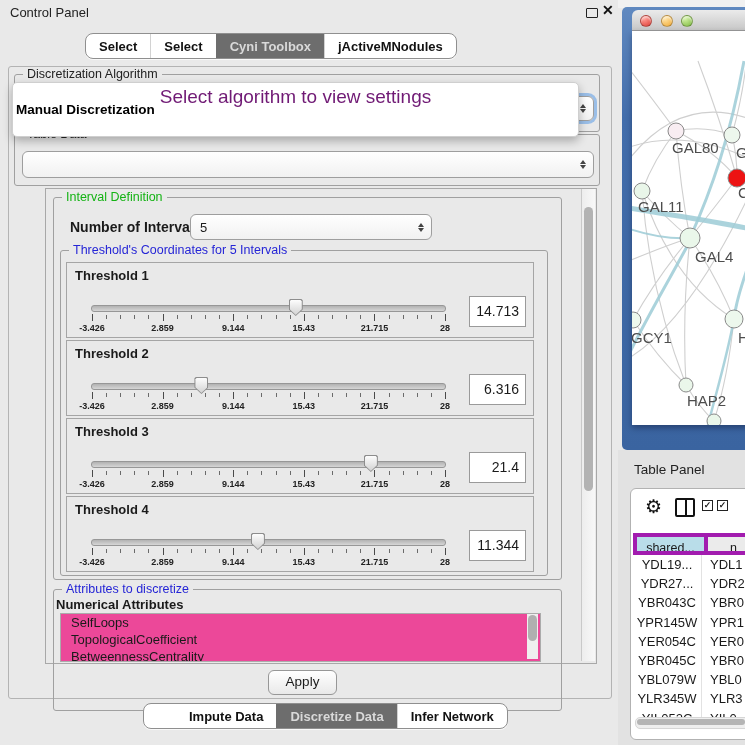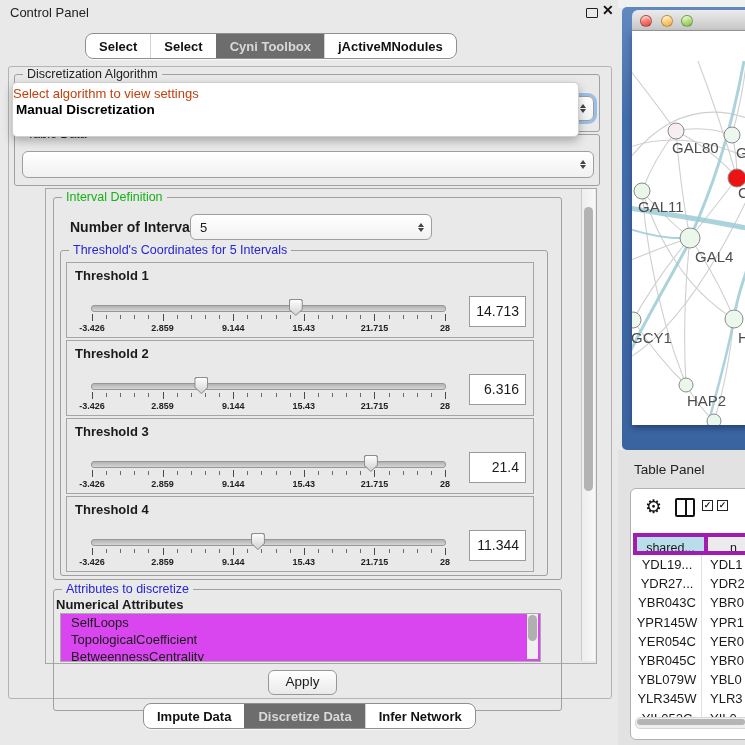--- a/index.html
+++ b/index.html
@@ -10,21 +10,21 @@
   .winbtn{position:absolute;cursor:pointer;}
   .winbtn.float{left:586px;top:8px;width:10px;height:8px;border:1.5px solid #222;border-radius:1px;}
   .winbtn.close{left:602px;top:2px;font-size:14px;font-weight:bold;color:#111;}
   .pill{position:absolute;display:flex;align-items:stretch;background:#fff;border:1px solid #8f8f8f;
         border-radius:8px;overflow:hidden;height:24px;box-shadow:0 1px 0 rgba(255,255,255,.7);}
   .pill .tab{display:flex;align-items:center;gap:5px;padding:0 13px;font-size:13px;font-weight:bold;
              color:#111;white-space:nowrap;cursor:pointer;border-left:1px solid #d2d2d2;}
   .pill .tab:first-child{border-left:none;}
   .pill .tab.selected{background:#6d6d6d;color:#d9d9d9;border-left-color:#6d6d6d;}
   #top-tabs{left:85px;top:33px;}
-  #bottom-tabs{left:143px;top:703px;}
+  #bottom-tabs{left:143px;top:703px;padding-left:32px;}
   .cp-outer{position:absolute;left:8px;top:66px;width:602px;height:631px;border:1px solid #b3b3b3;
             border-radius:3px;background:#e9e9e9;}
   .group{position:absolute;border:1px solid #a0a0a0;border-radius:3px;}
   .gtitle{position:absolute;top:-8px;left:8px;background:#e9e9e9;padding:0 4px;font-size:12.5px;color:#222;white-space:nowrap;}
   .gtitle.green{color:#14b314;}
   .gtitle.blue{color:#2525d6;}
   .g-alg{left:14px;top:74px;width:584px;height:56px;}
   .g-td{left:14px;top:134px;width:584px;height:50px;}
   .g-interval{left:53px;top:197px;width:507px;height:381px;}
   .g-thr{left:60px;top:250px;width:486px;height:324px;}
@@ -39,21 +39,21 @@
   .spin i.up{border-bottom:4px solid #444;}
   .spin i.dn{border-top:4px solid #444;}
   .alg-combo{left:22px;top:96px;width:570px;height:23px;
              box-shadow:0 0 0 3px rgba(90,155,230,.55);}
   .td-combo{left:22px;top:151px;width:570px;height:25px;}
   .niv-label{position:absolute;left:70px;top:219px;font-size:14px;font-weight:bold;}
   .niv-spinner{left:190px;top:214px;width:240px;height:24px;}
   
   .popup{position:absolute;left:12px;top:82px;width:565px;height:53px;background:#fff;
          border:1px solid #cfcfcf;border-radius:5px;box-shadow:0 4px 10px rgba(0,0,0,.28);z-index:30;}
-  .popup-prompt{position:absolute;left:0;top:3px;width:100%;font-size:13px;color:#c2410c;}
+  .popup-prompt{position:absolute;left:0;top:3px;width:100%;text-align:center;font-size:19px;color:#701a75;}
   .popup-item{position:absolute;left:3px;font-size:13.5px;color:#000;white-space:nowrap;cursor:pointer;}
   .popup-item.b{top:19px;font-weight:bold;}
   .popup-item.r{top:36px;}
   
   .threshold-box{position:absolute;left:66px;width:466px;height:74px;border:1px solid #a5a5a5;background:#e9e9e9;}
   .t-label{position:absolute;left:8px;top:5px;font-size:13px;font-weight:bold;}
   .slider{position:absolute;left:24px;top:42px;width:353px;height:5px;border-radius:3px;
           background:linear-gradient(#b2b2b2,#d6d6d6);border:1px solid #979797;cursor:pointer;}
   .thumb{position:absolute;top:-7px;width:14px;height:17px;
          clip-path:polygon(50% 100%,0 62%,0 8%,10% 0,90% 0,100% 8%,100% 62%);background:#8d8d8d;}
@@ -63,21 +63,21 @@
   .scale{position:absolute;left:0;top:8px;width:100%;height:9px;}
   .tick{position:absolute;top:0;width:1px;height:7px;background:#4a4a4a;}
   .tick.minor{top:1px;height:4px;background:#6a6a6a;}
   .ticklabels{position:absolute;left:0;top:17px;width:100%;height:11px;}
   .ticklabels span{position:absolute;transform:translateX(-50%);font-size:9px;font-weight:bold;
                    color:#222;white-space:nowrap;}
   .t-value{position:absolute;left:402px;top:33px;width:49px;height:29px;background:#fff;
            border:1px solid #9a9a9a;font-size:14px;line-height:29px;text-align:right;padding-right:6px;}
   
   .attr-sub{position:absolute;left:56px;top:597px;font-size:13px;font-weight:bold;}
-  .listbox{position:absolute;left:60px;top:613px;width:479px;height:47px;background:#d946ef;
+  .listbox{position:absolute;left:60px;top:613px;width:479px;height:47px;background:#ec4899;
            border:1px solid #ababab;overflow:hidden;}
   .attr-item{font-size:13px;padding:1px 0 1px 10px;white-space:nowrap;}
   .list-vscroll{position:absolute;left:527px;top:614px;width:11px;height:45px;background:#efefef;}
   .list-vscroll .th{position:absolute;left:1px;top:1px;width:9px;height:26px;border-radius:5px;background:#b0b0b0;}
   .pane-vscroll{position:absolute;left:581px;top:189px;width:13px;height:472px;
                 background:linear-gradient(to right,#ededed,#f8f8f8);border-left:1px solid #c9c9c9;}
   .pane-vscroll .th{position:absolute;left:2px;top:18px;width:9px;height:284px;border-radius:5px;background:#b3b3b3;}
   .apply{position:absolute;left:268px;top:670px;width:67px;height:23px;border:1px solid #979797;
          border-radius:6px;background:linear-gradient(#ffffff,#e9e9e9);font-size:13.5px;
          text-align:center;line-height:22px;cursor:pointer;}

